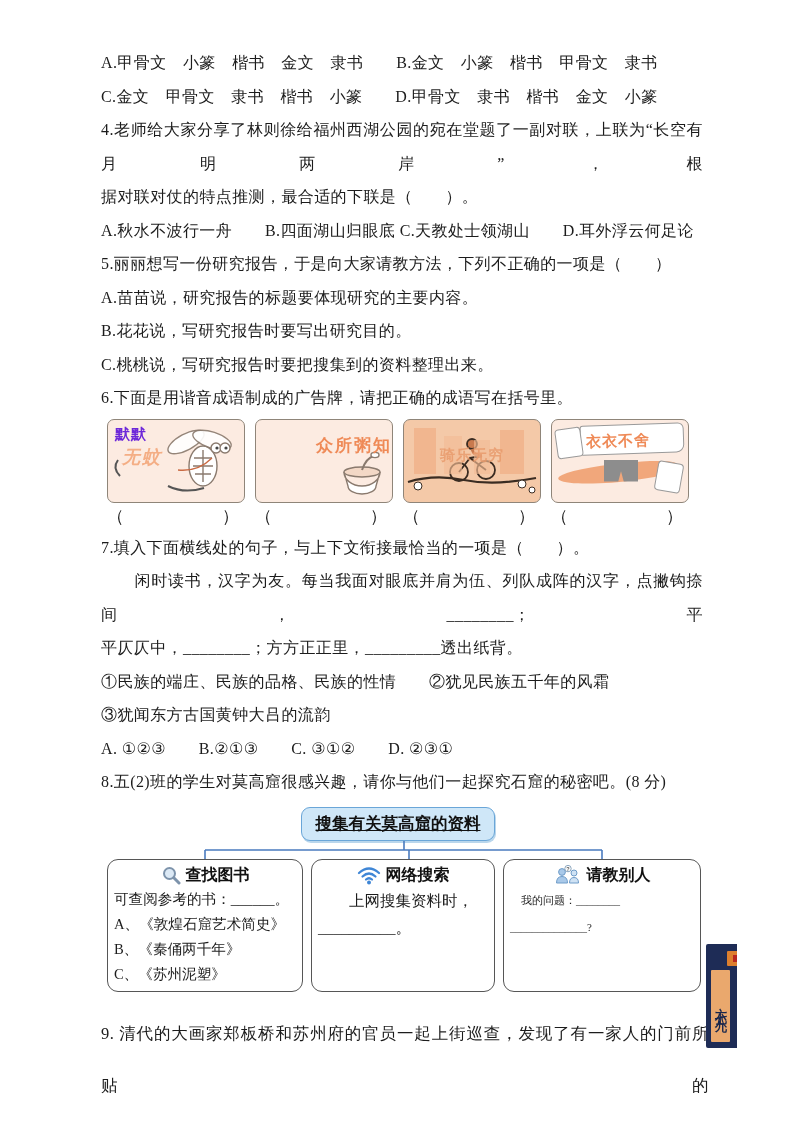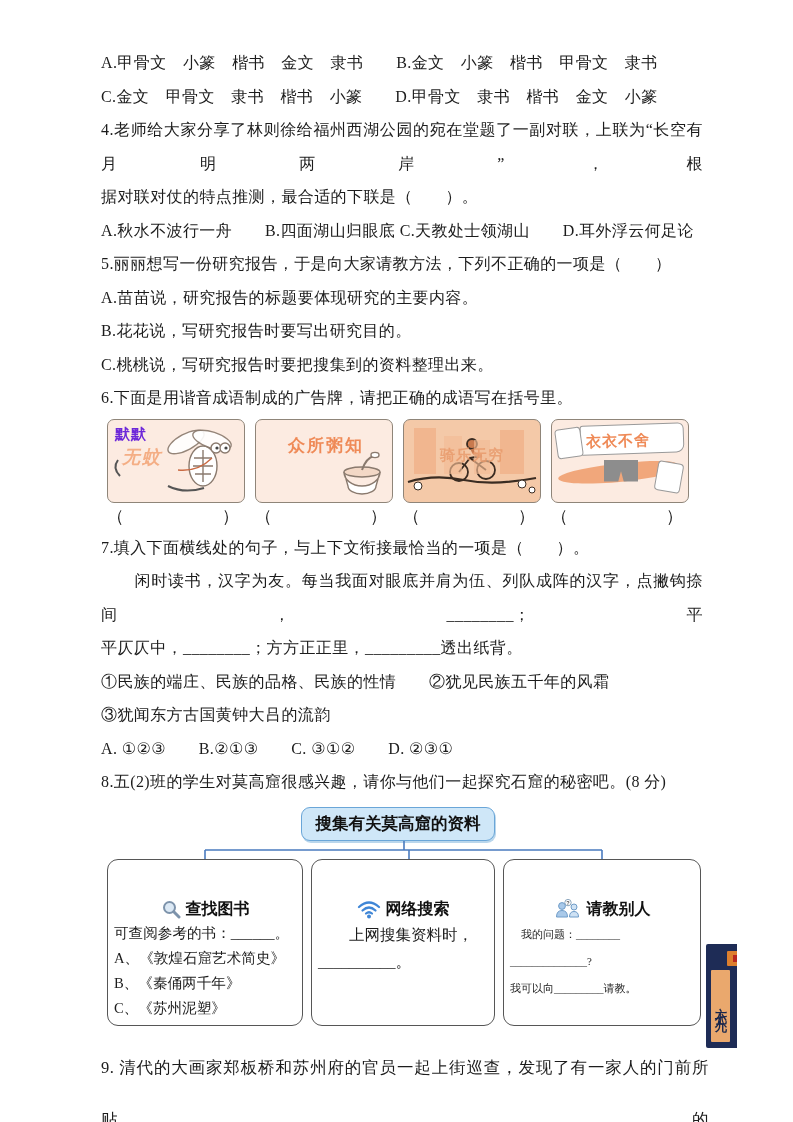--- a/index.html
+++ b/index.html
@@ -18,21 +18,21 @@
   .ad-card {
     position:relative; width:138px; height:84px;
     border:1.6px solid #8f8579; border-radius:7px; overflow:hidden;
     background:#fcebe1;
     font-family:"Liberation Sans","DejaVu Sans",sans-serif;
   }
   .ad-card.dark { background:#f4c9a8; }
   .ad-word { position:absolute; font-weight:bold; color:#ef8a57; }
   .ad1-w1 { left:7px; top:5px; font-size:15px; color:#6d28d9; letter-spacing:1px;}
   .ad1-w2 { left:14px; top:25px; font-size:18px; color:#f4ae85; letter-spacing:2px;font-style:italic;}
-  .ad2-w  { left:0; right:0; top:14px; text-align:left; font-size:17px; letter-spacing:2px; color:#ef8a57;padding-left:32px;}
+  .ad2-w  { left:0; right:0; top:14px; text-align:right; font-size:17px; letter-spacing:2px; color:#ef8a57;padding-left:32px;}
   .ad3-w  { left:0; right:0; top:4px; text-align:center; font-size:15px; letter-spacing:1px; color:#e8996a; opacity:.8;margin-top:22px;}
   .ad4-w  { left:34px; top:12px; font-size:15px; letter-spacing:1px; color:#ef8a57; transform:rotate(-2deg);}
   .bldg { position:absolute; inset:0;
     background:
       linear-gradient(#f0ad82,#f0ad82) 10px 8px / 22px 46px no-repeat,
       linear-gradient(#f3bc96,#f3bc96) 40px 16px / 18px 38px no-repeat,
       linear-gradient(#f0ad82,#f0ad82) 96px 10px / 24px 44px no-repeat,
       linear-gradient(#f3bc96,#f3bc96) 70px 20px / 16px 34px no-repeat;
     opacity:.65; }
   .flag { position:absolute; left:28px; top:4px; width:104px; height:30px;
@@ -48,32 +48,33 @@
   .brackets-row { display:flex; gap:10px; margin-left:6px; }
   .bracket { width:138px; text-align:center; font-size:17px; line-height:28px; letter-spacing:6px; }
 
   
   .diagram { margin-top:8px; font-family:"Liberation Sans","DejaVu Sans",sans-serif; }
   .diagram-title {
     width:194px; margin-left:200px; padding:5px 0; text-align:center;
     background:#cfe7f8; border:1.6px solid #6aa6d8; border-radius:9px;
     font-size:16.5px; font-weight:bold; color:#111;
     box-shadow:1px 2px 0 #b9d6ec;
+    text-decoration:underline;
   }
   .connector { display:block; margin-left:6px; }
   .boxes-row { display:flex; gap:8px; margin-left:6px; }
   .d-box {
     border:1.6px solid #565656; border-radius:11px; background:#fff;
     min-height:130px; padding:3px 6px 4px 6px;
   }
   .d-box.b1 { width:196px; }
   .d-box.b2 { width:184px; }
   .d-box.b3 { width:198px; }
   .d-box-title { display:flex; align-items:center; justify-content:center; gap:5px;
-    font-size:16px; font-weight:bold; color:#111; padding:2px 0 1px 0;margin-top:34px; }
+    font-size:16px; font-weight:bold; color:#111; padding:2px 0 1px 0; }
   .d-line { font-size:14.6px; line-height:25px; white-space:pre-wrap;
     font-family:"Liberation Serif","DejaVu Serif",serif; }
   .d-box.b2 .d-line { font-size:15.5px; line-height:27px; }
   .d-box.b3 .d-line { font-size:11px; line-height:27px; }
 
   
   .q9 { margin-top:16px; width:608px; }
   .q9 .line { font-size:16.5px; line-height:52px; }
 
   
@@ -240,21 +241,20 @@
               <path d="M2.5 18 Q2.5 11.5 8 11.5 Q13.5 11.5 13.5 18 Z" fill="#a9c9e9" stroke="#6f9cc8"></path>
               <circle cx="20" cy="8" r="3" fill="#cfe2f4" stroke="#6f9cc8"></circle>
               <path d="M15.5 18 Q15.5 12.5 20 12.5 Q24.5 12.5 24.5 18 Z" fill="#cfe2f4" stroke="#6f9cc8"></path>
               <circle cx="14" cy="3.6" r="3.2" fill="#ffffff" stroke="#8aa5bd"></circle>
               <text x="14" y="5.8" font-size="5.5" text-anchor="middle" fill="#555" font-family="Liberation Sans, sans-serif">?</text>
             </svg>
             <span>请教别人</span>
           </div>
           <div class="d-line">　我的问题：________</div>
           <div class="d-line">______________?</div>
-          <div class="d-line">我可以向_________请教。</div>
         </div>
 
       </div>
     </div>
 
     <div class="q9">
       <div class="line justify">9. 清代的大画家郑板桥和苏州府的官员一起上街巡查，发现了有一家人的门前所贴的</div>
       <div class="line">春联是这样写的：上联是“二三四五”，下联是“六七八九”，郑板桥读后，掉头就</div>
     </div>
 

